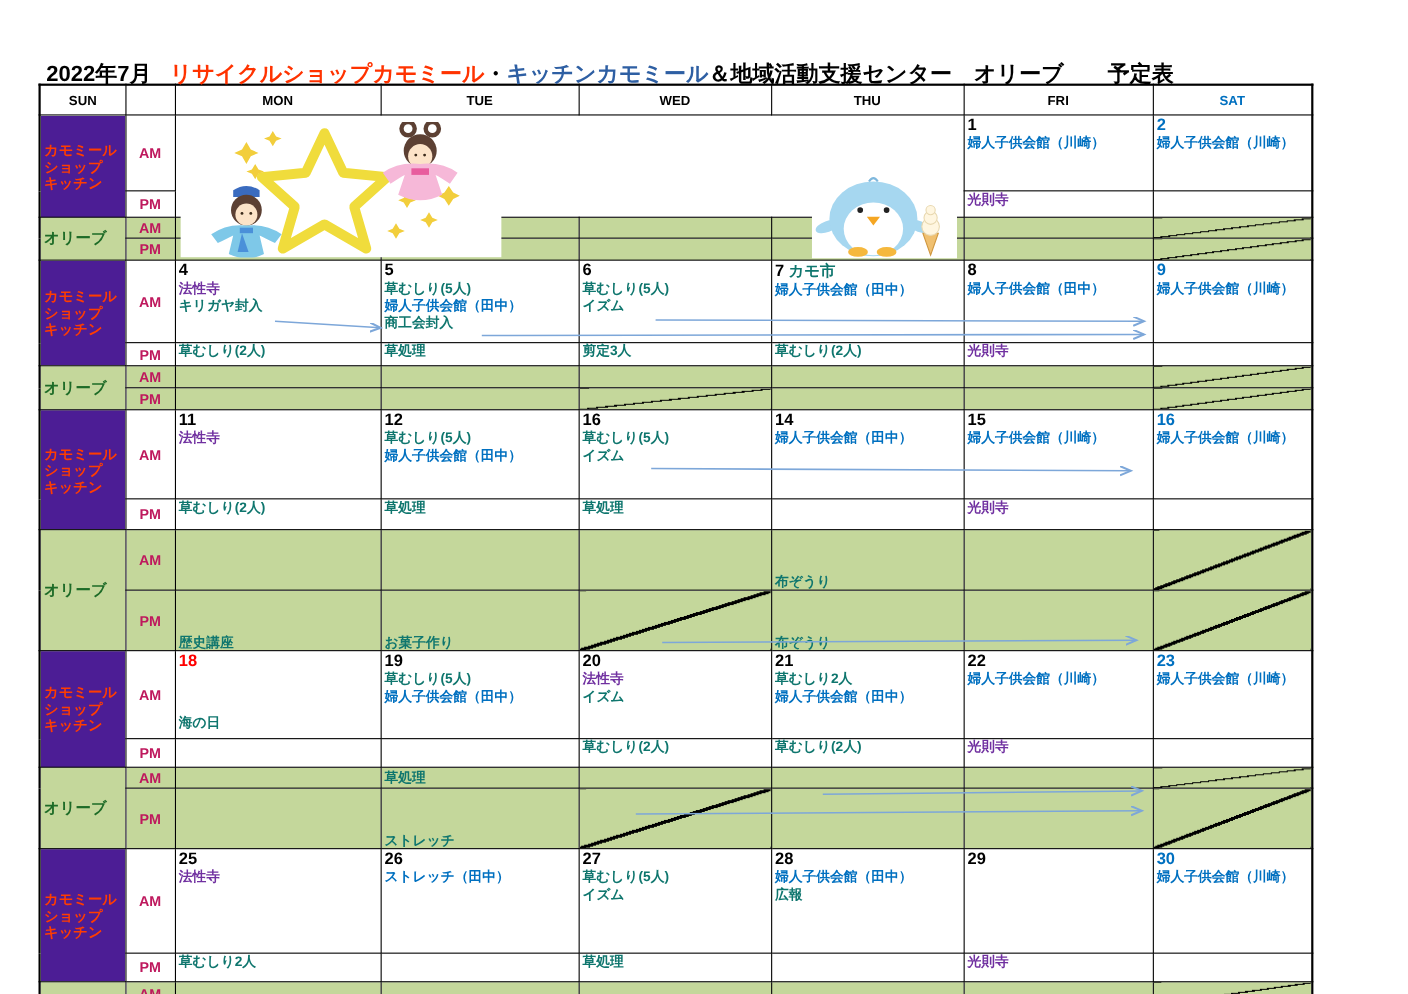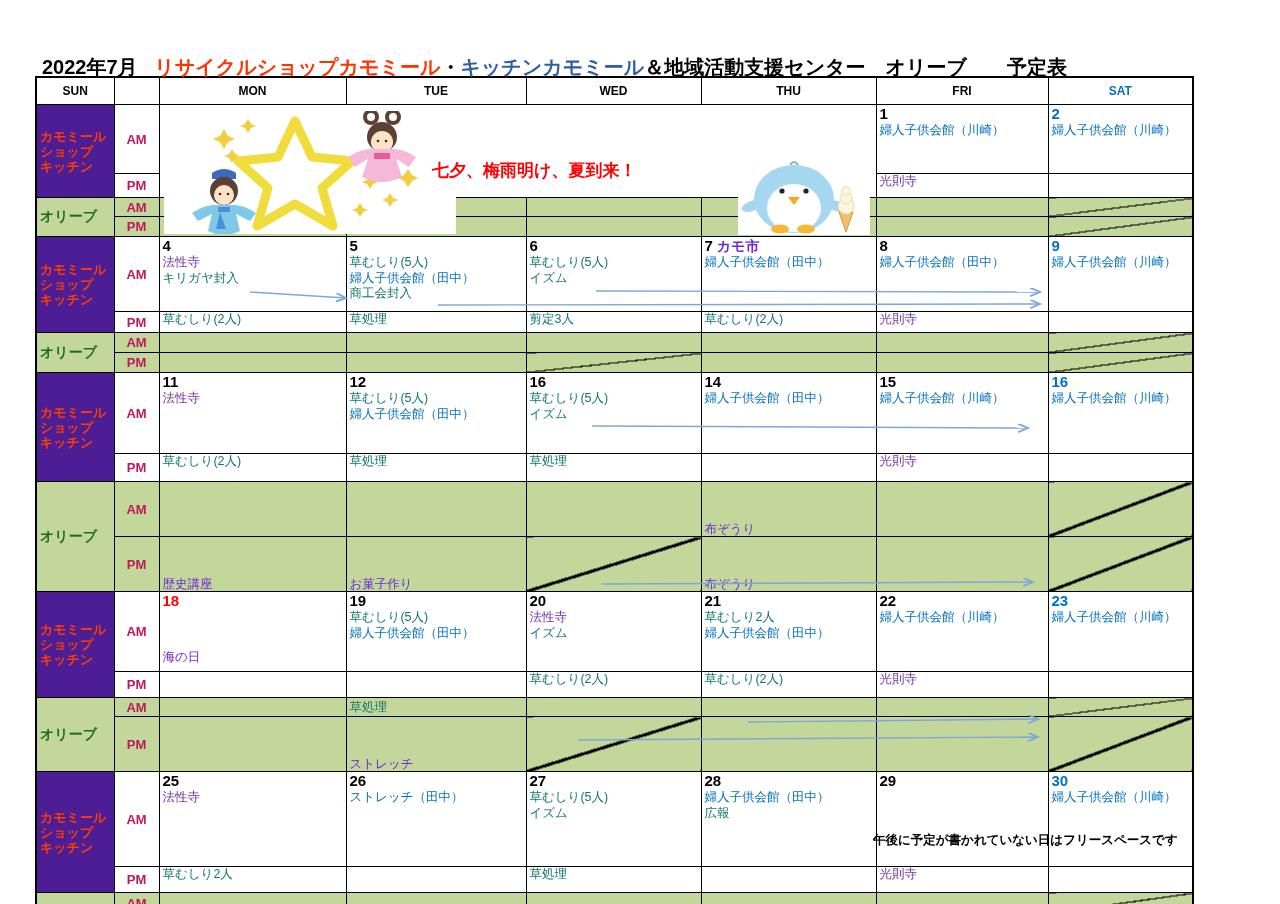--- a/index.html
+++ b/index.html
@@ -19,25 +19,25 @@
   #cal th.h-sun{color:#000000;margin-top:11px;}
   #cal th.h-sat{color:#0070C0;}
   tr.r-am td{border-top:2px solid #000;}
   tr.r-oam td{border-top:2px solid #000;}
   td.daycell{vertical-align:top;background:#fff;}
   td.banner-cell{background:#fff;}
   .dayno{font-size:15px;font-weight:bold;line-height:18px;color:#000;}
   .dc-b{color:#0070C0;}
   .dc-r{color:#FF0000;}
   .dayextra{font-size:14px;font-weight:bold;}
-  .ln{font-size:12.5px;font-weight:normal;line-height:15.5px;white-space:nowrap;}
+  .ln{font-size:12.5px;font-weight:bold;line-height:15.5px;white-space:nowrap;}
   .c-k{color:#0f766e;}
   .c-blue{color:#0070C0;}
   .c-purple{color:#7030A0;}
-  .c-red{color:#6d28d9;margin-top:40px;}
+  .c-red{color:#0f766e;margin-top:40px;}
   td.lbl-k{color:#FF3D00;font-size:13px;font-weight:bold;vertical-align:middle;background:#4c1d95;line-height:15px;}
   td.lbl-o{background:#C4D79B;color:#1D6B27;font-size:14px;font-weight:bold;vertical-align:middle;}
   td.ampm{color:#be185d;font-size:13px;font-weight:bold;text-align:center;vertical-align:middle;background:#fff;}
   td.olive{background:#C4D79B;vertical-align:middle;}
   td.olive .ln{line-height:14px;}
   td.slash{background-image:linear-gradient(to bottom right,transparent 48.5%,#000 48.5%,#000 51.5%,transparent 51.5%);}
   
   .illus{position:absolute;z-index:3;}
   #banner-text{position:absolute;left:432px;top:159px;font-size:17px;font-weight:bold;color:#FF0000;z-index:4;white-space:nowrap;}
   #arrows{position:absolute;left:0;top:0;z-index:4;pointer-events:none;}
@@ -450,21 +450,20 @@
       <circle cx="0" cy="-8" r="14" fill="#5C4033"></circle>
       <circle cx="0" cy="-4" r="10" fill="#FCE3C8"></circle>
       <circle cx="-4" cy="-5" r="1.3" fill="#3a2a1a"></circle>
       <circle cx="4" cy="-5" r="1.3" fill="#3a2a1a"></circle>
       <path d="M-32,14 Q-18,4 0,6 Q18,4 32,14 L26,22 Q16,17 12,15 L16,32 Q0,40 -16,32 L-12,15 Q-16,17 -26,22 Z" fill="#7EC8E8"></path>
       <rect x="-6" y="8" width="12" height="5" fill="#4A90D9"></rect>
       <path d="M-4,13 L-8,30 L2,30 Z" fill="#4A90D9"></path>
     </g>
   </svg>
 
-  <div id="banner-text">七夕、梅雨明け、夏到来！</div>
 
   <svg class="illus" style="left:738px;top:156px" width="132" height="79" viewBox="0 0 132 79">
     <rect x="0" y="0" width="132" height="79" fill="#ffffff"></rect>
     <g>
       <ellipse cx="14" cy="50" rx="11" ry="5" fill="#A6D7F0" transform="rotate(-20 14 50)"></ellipse>
       <ellipse cx="98" cy="50" rx="11" ry="5" fill="#A6D7F0" transform="rotate(20 98 50)"></ellipse>
       <ellipse cx="56" cy="43" rx="40" ry="34" fill="#A6D7F0"></ellipse>
       <path d="M52,9 q4,-6 8,0" stroke="#7FB8DD" stroke-width="2" fill="none"></path>
       <ellipse cx="56" cy="52" rx="27" ry="24" fill="#ffffff"></ellipse>
       <circle cx="44" cy="35" r="2.6" fill="#222222"></circle>
@@ -489,15 +488,14 @@
     </defs>
   <line x1="250" y1="292" x2="346" y2="298" stroke="#7DA7D9" stroke-width="1.4" marker-end="url(#ah)"></line>
       <line x1="596" y1="291" x2="1040" y2="292" stroke="#7DA7D9" stroke-width="1.4" marker-end="url(#ah)"></line>
       <line x1="438" y1="305" x2="1040" y2="304" stroke="#7DA7D9" stroke-width="1.4" marker-end="url(#ah)"></line>
       <line x1="592" y1="426" x2="1028" y2="428" stroke="#7DA7D9" stroke-width="1.4" marker-end="url(#ah)"></line>
       <line x1="602" y1="584" x2="1033" y2="582" stroke="#7DA7D9" stroke-width="1.4" marker-end="url(#ah)"></line>
       <line x1="748" y1="722" x2="1038" y2="719" stroke="#7DA7D9" stroke-width="1.4" marker-end="url(#ah)"></line>
       <line x1="578" y1="740" x2="1038" y2="737" stroke="#7DA7D9" stroke-width="1.4" marker-end="url(#ah)"></line>
     </svg>
 
-  <div id="footnote">午後に予定が書かれていない日はフリースペースです</div>
 
 </div>
 
 </body></html>

